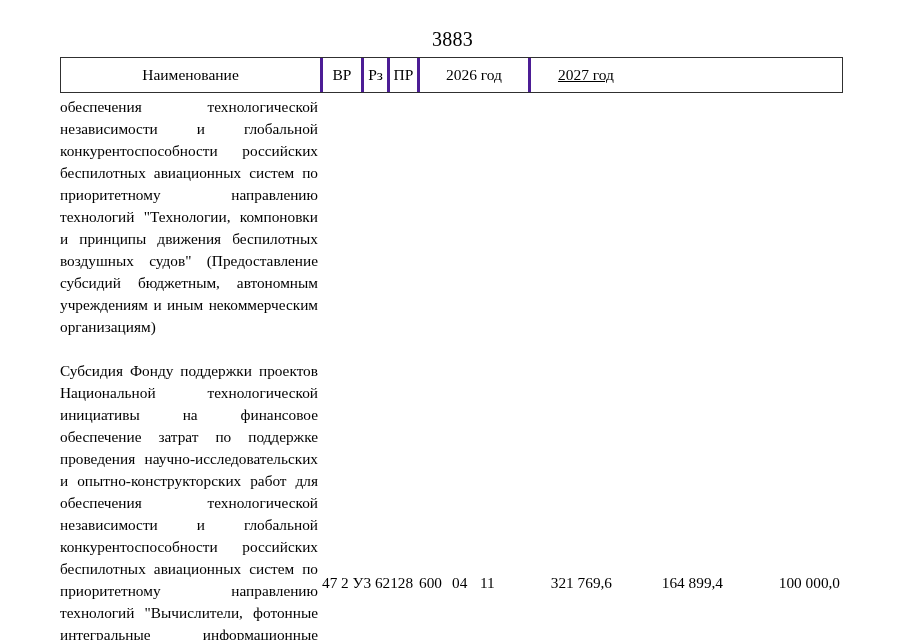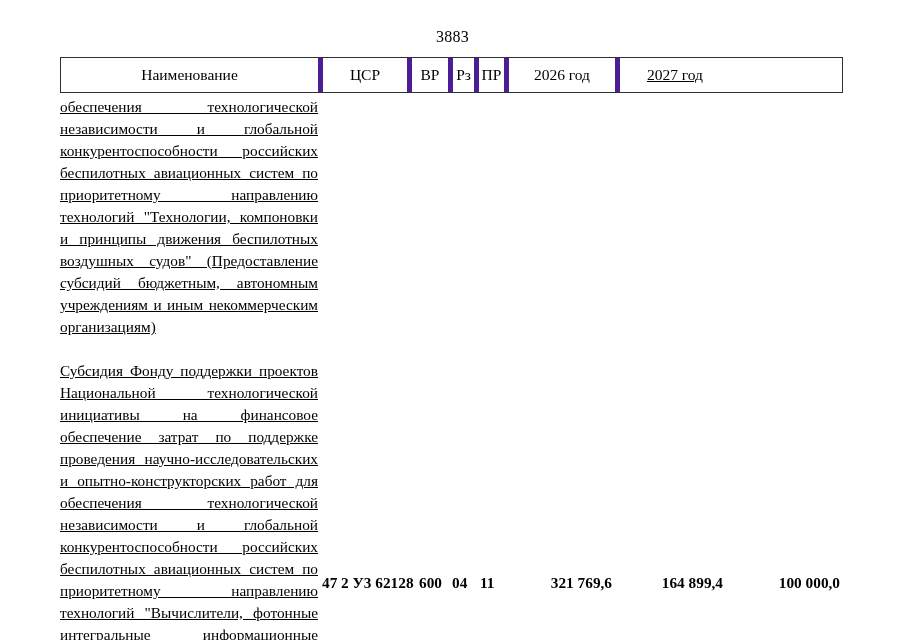--- a/index.html
+++ b/index.html
@@ -23,38 +23,38 @@
     height: 640px;
   }
 
   
   .page-number {
     position: absolute;
     left: 0;
     top: 28px;
     width: 905px;
     text-align: center;
-    font-size: 16px;
+    font-size: 20px;
     letter-spacing: 0.3px;
   }
 
   
   .header-table {
     position: absolute;
     left: 60px;
     top: 57px;
     width: 783px;
     height: 36px;
     border: 1px solid #303030;
     box-sizing: border-box;
     display: flex;
   }
   .hcell {
     box-sizing: border-box;
-    border-right: 5px solid #4c1d95;
+    border-right: 3px solid #4c1d95;
     display: flex;
     align-items: center;
     justify-content: center;
     font-size: 15.5px;
     height: 100%;
     white-space: nowrap;
   }
   .hcell:last-child { border-right: none; }
 
   .hc-name { width: 262px; }
@@ -77,35 +77,33 @@
     top: 96px;
     width: 258px;
     font-size: 15.3px;
     line-height: 22px;
   }
   .para {
     text-align: justify;
     text-align-last: left;
     margin: 0;
     hyphens: none;
-    text-decoration: underline;
   }
   .para.first { margin-bottom: 22px; }
 
   
   .data-row {
     position: absolute;
     left: 60px;
     top: 572px;
     width: 783px;
     height: 22px;
     font-size: 15.3px;
     line-height: 22px;
     white-space: nowrap;
-    font-weight: bold;
   }
   .d-cell {
     position: absolute;
     top: 0;
     height: 22px;
   }
   .d-csr { left: 262px; }
   .d-vr  { left: 359px; }
   .d-rz  { left: 392px; }
   .d-pr  { left: 420px; }
@@ -123,23 +121,20 @@
 </head>
 <body>
 
 <div class="page">
 
   <div class="page-number">3883</div>
 
   <div class="header-table">
     <div class="hcell hc-name">
       <span>Наименование</span>
-    </div>
-    <div class="hcell hc-csr">
-      <span>ЦСР</span>
     </div>
     <div class="hcell hc-vr">
       <span>ВР</span>
     </div>
     <div class="hcell hc-rz">
       <span class="sub">Рз</span>
     </div>
     <div class="hcell hc-pr">
       <span>ПР</span>
     </div>

